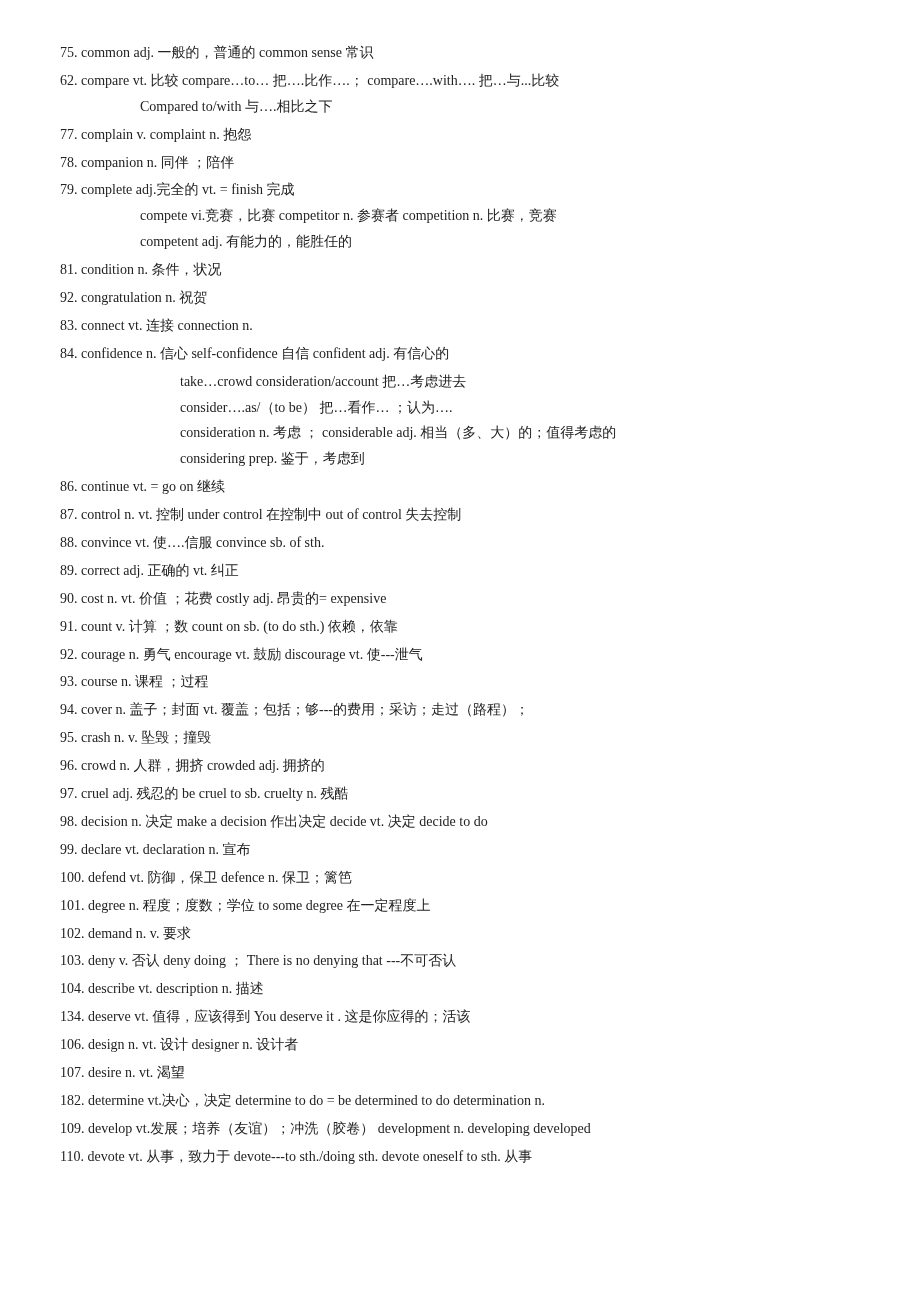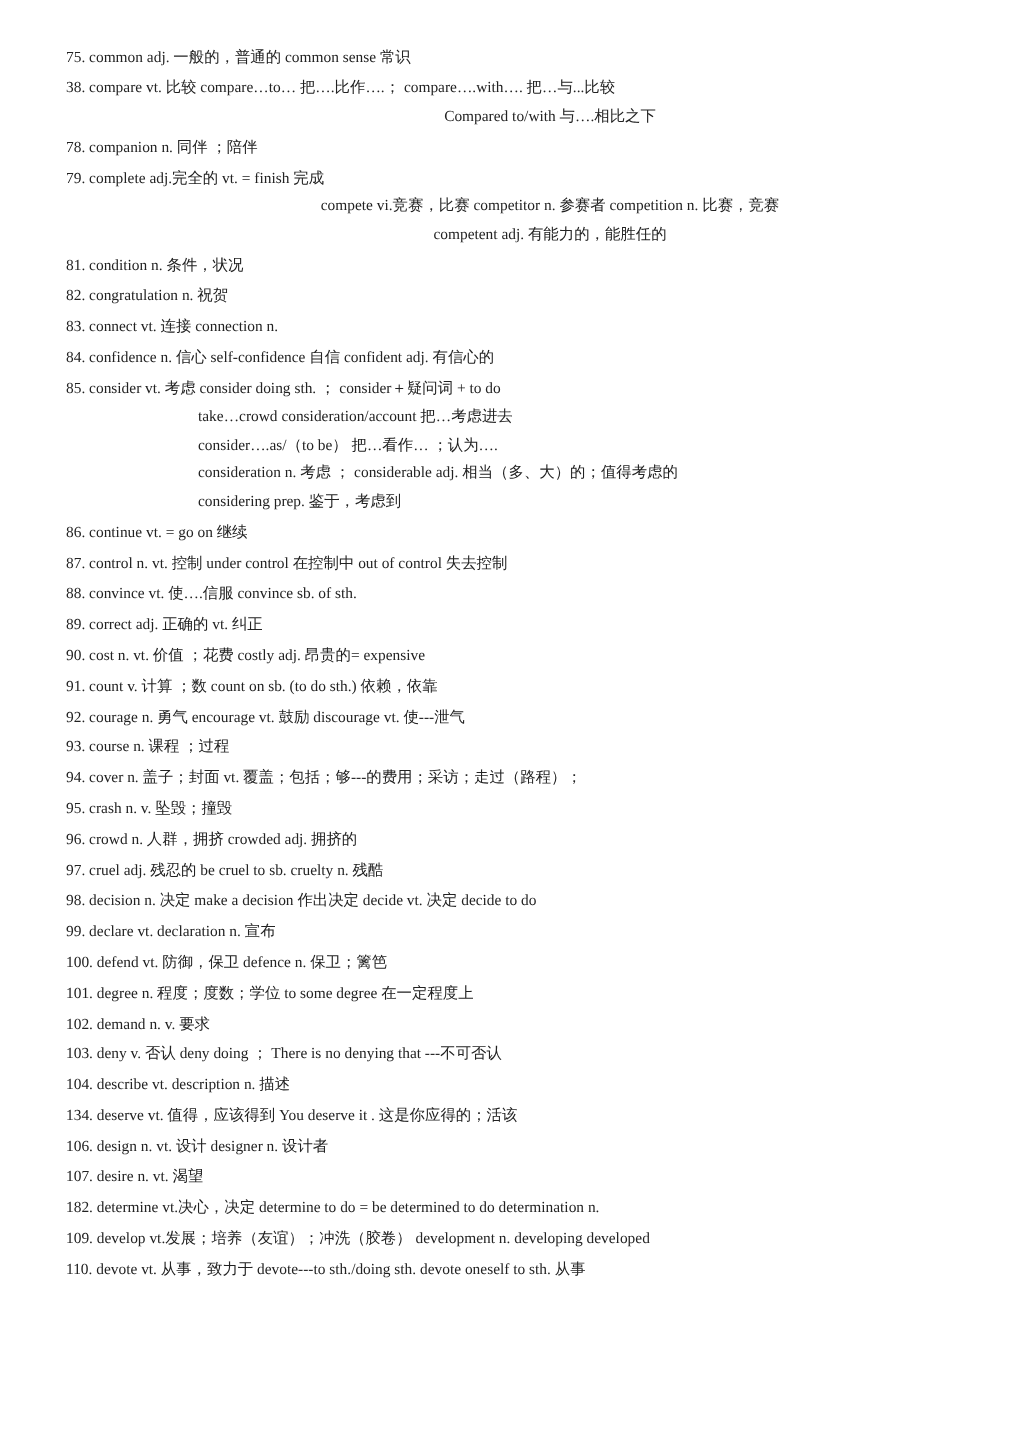--- a/index.html
+++ b/index.html
@@ -16,62 +16,63 @@
       line-height: 1.85;
     }
     .entry {
       margin-bottom: 2px;
     }
     .entry-line {
       display: block;
     }
     .indent1 {
       padding-left: 80px;
-      text-align: center;
     }
     .indent2 {
       padding-left: 120px;
     }
     span {
       display: inline;
     }
   </style>
 </head>
 <body>
 
 <div>
 <div class="entry">
       <span class="entry-line">75. common adj. 一般的，普通的          common sense    常识</span>
     </div>
     <div class="entry">
-      <span class="entry-line">38. compare vt. 比较   compare…to…  把….比作….；  compare….with…. 把…与...比较</span>
+      <span class="entry-line">62. compare vt. 比较   compare…to…  把….比作….；  compare….with…. 把…与...比较</span>
       <span class="entry-line indent1">Compared to/with  与….相比之下</span>
+    </div>
+    <div class="entry">
+      <span class="entry-line">77. complain v.      complaint n.      抱怨</span>
     </div>
     <div class="entry">
       <span class="entry-line">78. companion n. 同伴 ；陪伴</span>
     </div>
     <div class="entry">
       <span class="entry-line">79. complete adj.完全的      vt. = finish   完成</span>
       <span class="entry-line indent1">compete vi.竞赛，比赛   competitor n. 参赛者   competition n. 比赛，竞赛</span>
       <span class="entry-line indent1">competent adj. 有能力的，能胜任的</span>
     </div>
     <div class="entry">
       <span class="entry-line">81. condition n.  条件，状况</span>
     </div>
     <div class="entry">
-      <span class="entry-line">82. congratulation n.  祝贺</span>
+      <span class="entry-line">92. congratulation n.  祝贺</span>
     </div>
     <div class="entry">
       <span class="entry-line">83. connect vt.  连接       connection n.</span>
     </div>
     <div class="entry">
       <span class="entry-line">84. confidence n.  信心       self-confidence  自信         confident adj.  有信心的</span>
     </div>
     <div class="entry">
-      <span class="entry-line">85. consider vt.  考虑   consider doing sth. ；   consider＋疑问词 + to do</span>
       <span class="entry-line indent2">take…crowd consideration/account  把…考虑进去</span>
       <span class="entry-line indent2">consider….as/（to be）    把…看作… ；认为….</span>
       <span class="entry-line indent2">consideration n. 考虑   ；   considerable adj. 相当（多、大）的；值得考虑的</span>
       <span class="entry-line indent2">considering prep.  鉴于，考虑到</span>
     </div>
     <div class="entry">
       <span class="entry-line">86. continue vt. = go on   继续</span>
     </div>
     <div class="entry">
       <span class="entry-line">87. control n. vt.  控制         under control  在控制中           out of control    失去控制</span>

